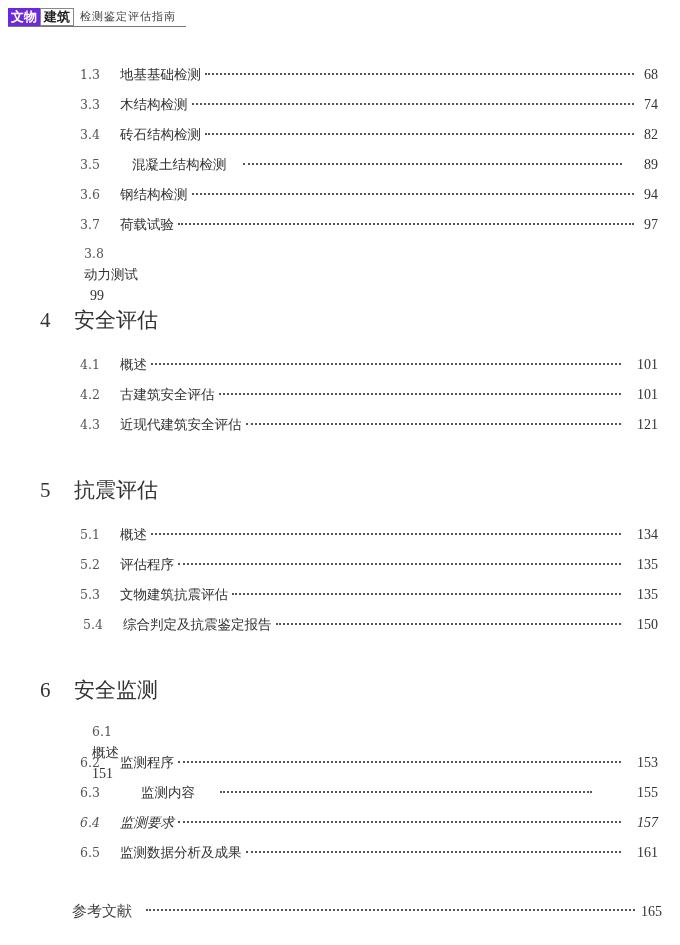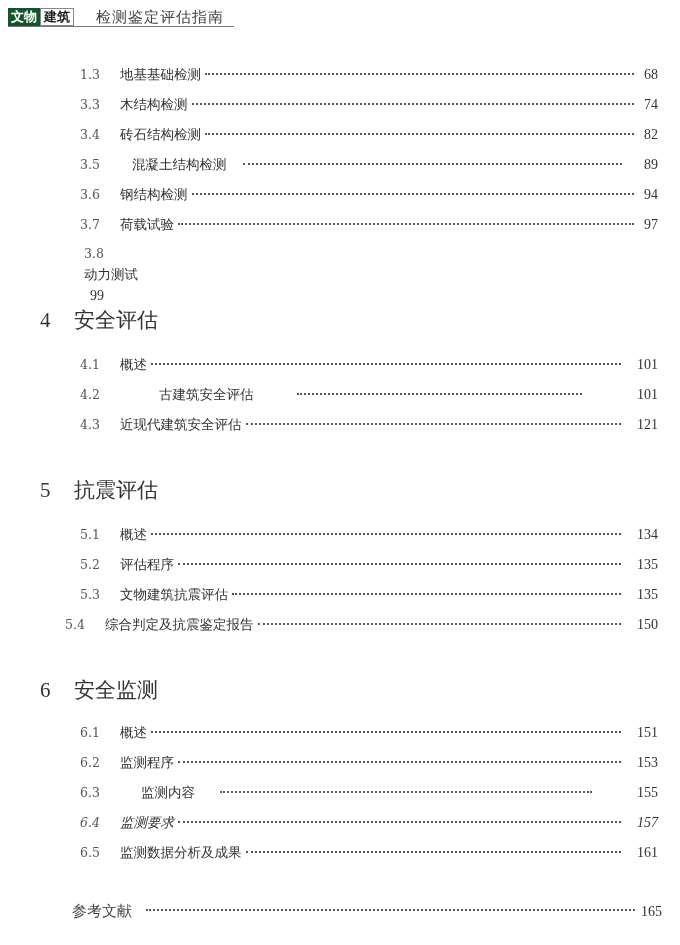--- a/index.html
+++ b/index.html
@@ -7,31 +7,31 @@
     width: 680px; height: 945px; position: relative; overflow: hidden;
     font-family: "DejaVu Serif", "Liberation Serif", serif;
     color: #333333;
   }
   .header {
     position: absolute; left: 8px; top: 8px; height: 18px;
     display: flex; align-items: stretch;
     border-bottom: 1.5px solid #777;
   }
   .hdr-a {
-    background: #14532d; color: #fff; font-family: "DejaVu Sans", sans-serif;
+    background: #6d28d9; color: #fff; font-family: "DejaVu Sans", sans-serif;
     font-weight: bold; font-size: 13px; line-height: 18px; padding: 0 3px;
   }
   .hdr-b {
     background: #fff; color: #222; font-family: "DejaVu Sans", sans-serif;
     font-weight: bold; font-size: 13px; line-height: 16px; padding: 0 3px;
     border: 1px solid #888;
   }
   .hdr-c {
-    color: #444; font-family: "DejaVu Sans", sans-serif; font-size: 15px;
-    line-height: 18px; padding: 0 10px 0 6px; letter-spacing: 1px; margin-left: 16px;
+    color: #444; font-family: "DejaVu Sans", sans-serif; font-size: 11px;
+    line-height: 18px; padding: 0 10px 0 6px; letter-spacing: 1px;
   }
   .entry {
     position: absolute; display: flex; align-items: baseline;
     font-size: 13.5px; height: 20px; line-height: 20px;
   }
   .entry .num { width: 40px; color: #555; font-family: "DejaVu Serif", serif; font-size: 12.5px; }
   .entry .title { white-space: nowrap; color: #333; }
   .entry .dots {
     flex: 1; margin: 0 4px; border-bottom: 2px dotted #555; height: 0;
     position: relative; top: -4px;
@@ -105,21 +105,21 @@
 <div class="chapter" style="top:306px;">
   <span class="cnum">4</span>
   <span>安全评估</span>
 </div>
 <div class="entry" style="left:80px; right:22px; top:354px;justify-content:center;">
   <span class="num">4.1</span>
   <span class="title">概述</span>
   <span class="dots"></span>
   <span class="page" style="margin-left:12px">101</span>
 </div>
-<div class="entry" style="left:80px; right:22px; top:384px;gap:39px;">
+<div class="entry" style="left:80px; right:22px; top:384px;">
   <span class="num">4.2</span>
   <span class="title">古建筑安全评估</span>
   <span class="dots"></span>
   <span class="page" style="margin-left:12px">101</span>
 </div>
 <div class="entry" style="left:80px; right:22px; top:414px;">
   <span class="num">4.3</span>
   <span class="title">近现代建筑安全评估</span>
   <span class="dots"></span>
   <span class="page" style="margin-left:12px">121</span>
@@ -140,32 +140,32 @@
   <span class="title">评估程序</span>
   <span class="dots"></span>
   <span class="page" style="margin-left:12px">135</span>
 </div>
 <div class="entry" style="left:80px; right:22px; top:584px;">
   <span class="num">5.3</span>
   <span class="title">文物建筑抗震评估</span>
   <span class="dots"></span>
   <span class="page" style="margin-left:12px">135</span>
 </div>
-<div class="entry" style="left:65px; right:22px; top:614px;">
+<div class="entry" style="left:83px; right:22px; top:614px;">
   <span class="num">5.4</span>
   <span class="title">综合判定及抗震鉴定报告</span>
   <span class="dots"></span>
   <span class="page" style="margin-left:12px">150</span>
 </div>
 
 <div class="chapter" style="top:676px;">
   <span class="cnum">6</span>
   <span>安全监测</span>
 </div>
-<div class="entry" style="left:80px; right:22px; top:722px;">
+<div class="entry" style="left:80px; right:22px; top:722px;flex-direction:column;">
   <span class="num">6.1</span>
   <span class="title">概述</span>
   <span class="dots"></span>
   <span class="page" style="margin-left:12px">151</span>
 </div>
 <div class="entry" style="left:80px; right:22px; top:752px;">
   <span class="num">6.2</span>
   <span class="title">监测程序</span>
   <span class="dots"></span>
   <span class="page" style="margin-left:12px">153</span>

